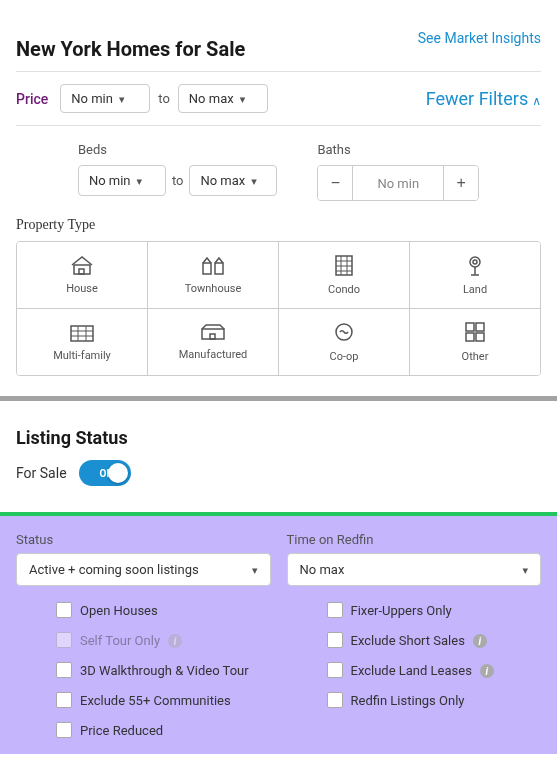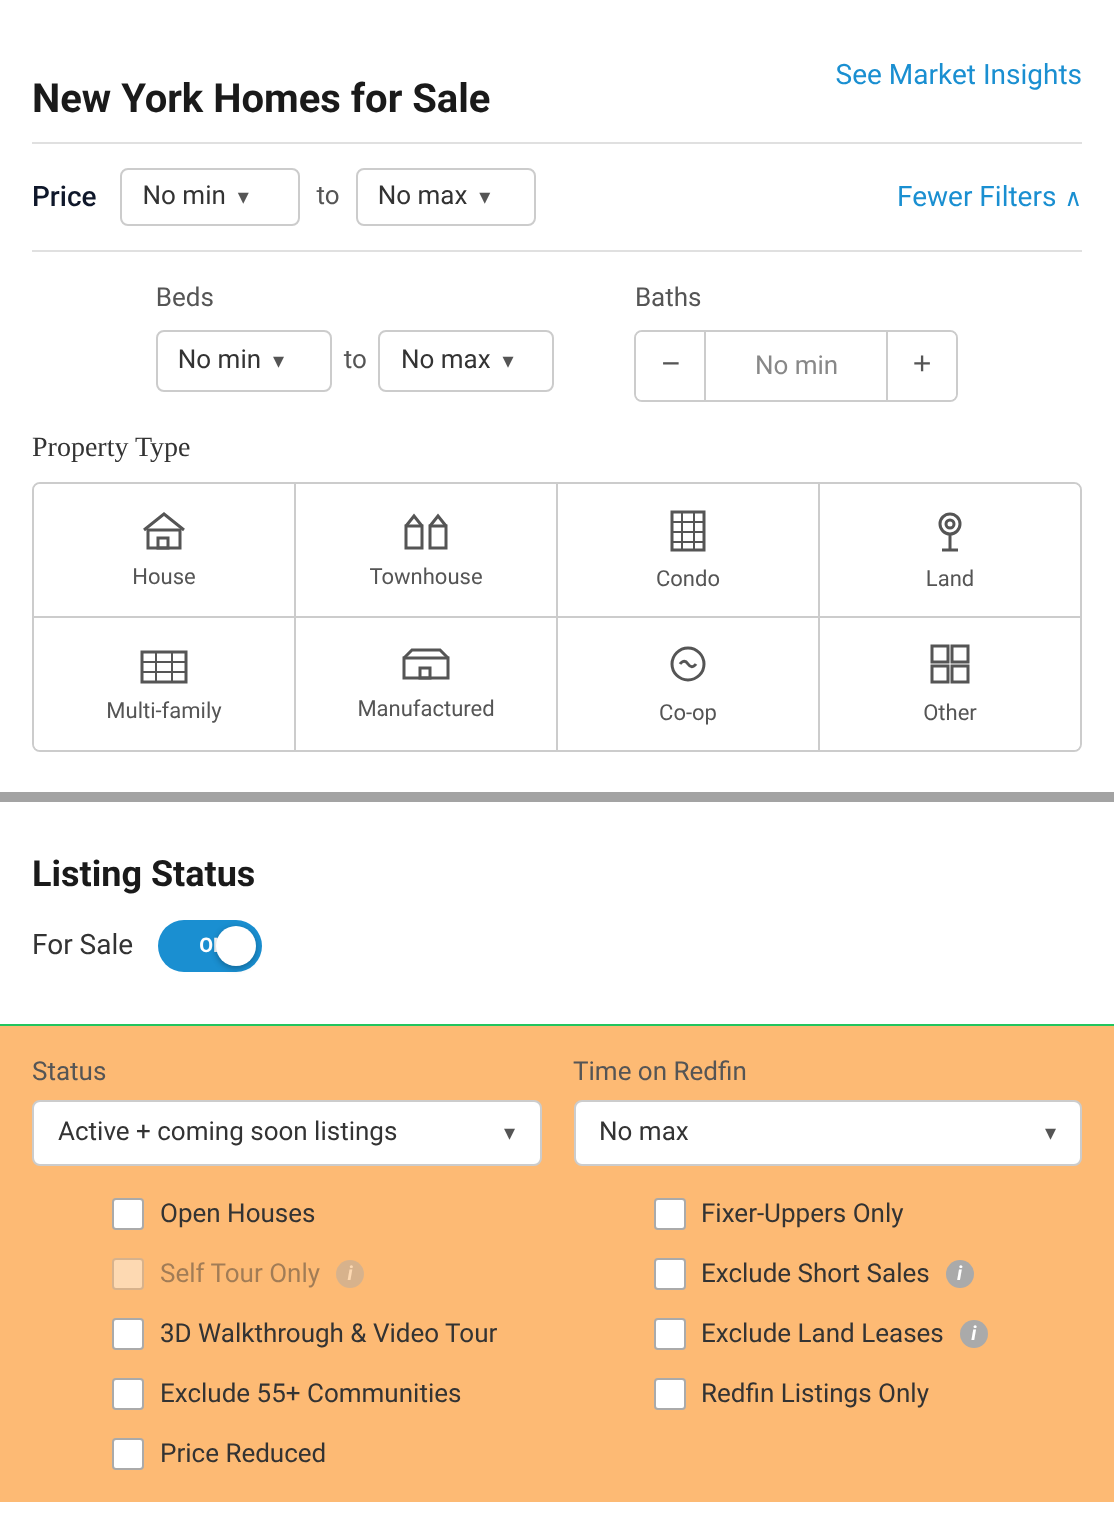--- a/index.html
+++ b/index.html
@@ -39,21 +39,21 @@
 
     .price-row {
       display: flex;
       align-items: center;
       padding: 12px 16px;
       gap: 8px;
     }
     .price-label {
       font-size: 14px;
       font-weight: 500;
-      color: #0f172a;
+      color: #701a75;
       margin-right: 4px;
       text-align: center;
     }
     .price-select {
       display: flex;
       align-items: center;
       border: 1px solid #ccc;
       border-radius: 4px;
       padding: 6px 10px;
       font-size: 13px;
@@ -62,21 +62,21 @@
       gap: 6px;
       min-width: 90px;
     }
     .price-to {
       color: #555;
       font-size: 13px;
     }
     .fewer-filters {
       margin-left: auto;
       color: #1a8fd1;
-      font-size: 14px;
+      font-size: 18px;
       cursor: pointer;
       display: flex;
       align-items: center;
       gap: 4px;
     }
     .chevron-up::before {
       content: '∧';
       font-size: 12px;
     }
 
@@ -239,23 +239,23 @@
       height: 20px;
       background: #fff;
       border-radius: 50%;
       position: absolute;
       right: 3px;
       top: 3px;
       box-shadow: 0 1px 3px rgba(0,0,0,0.3);
     }
 
     .status-section {
-      background: #fdba74;
+      background: #c4b5fd;
       padding: 16px;
-      border-top: 1px solid #22c55e;
+      border-top: 4px solid #22c55e;
     }
     .status-row-top {
       display: flex;
       gap: 16px;
       margin-bottom: 16px;
     }
     .status-col {
       flex: 1;
     }
     .status-col-label {
@@ -270,21 +270,21 @@
       padding: 8px 12px;
       font-size: 13px;
       background: #fff;
       cursor: pointer;
       display: flex;
       align-items: center;
       justify-content: space-between;
     }
     .checkbox-item {
       display: flex;
-      align-items: center;
+      align-items: flex-end;
       gap: 8px;
       cursor: pointer;
       padding-left: 40px;
     }
     .checkbox-item.disabled {
       opacity: 0.45;
       cursor: not-allowed;
     }
     .cb-box {
       width: 16px;

